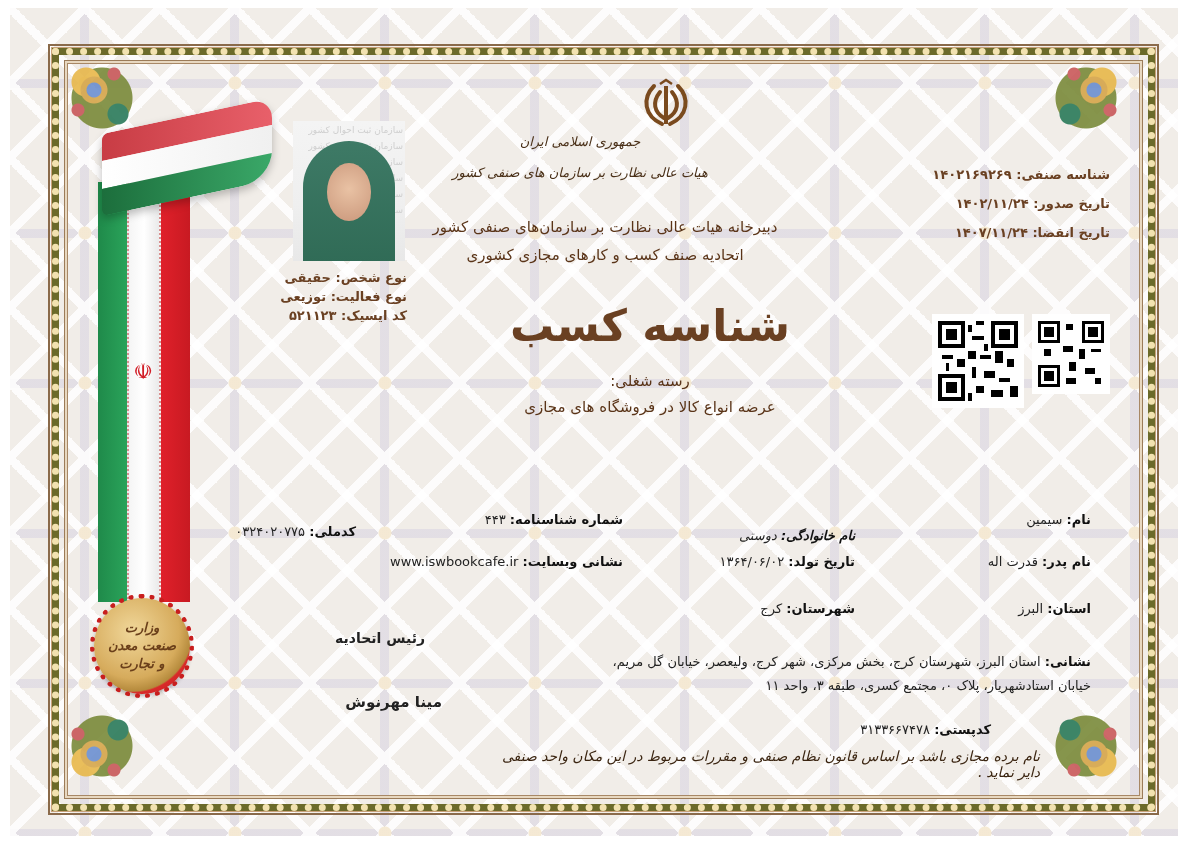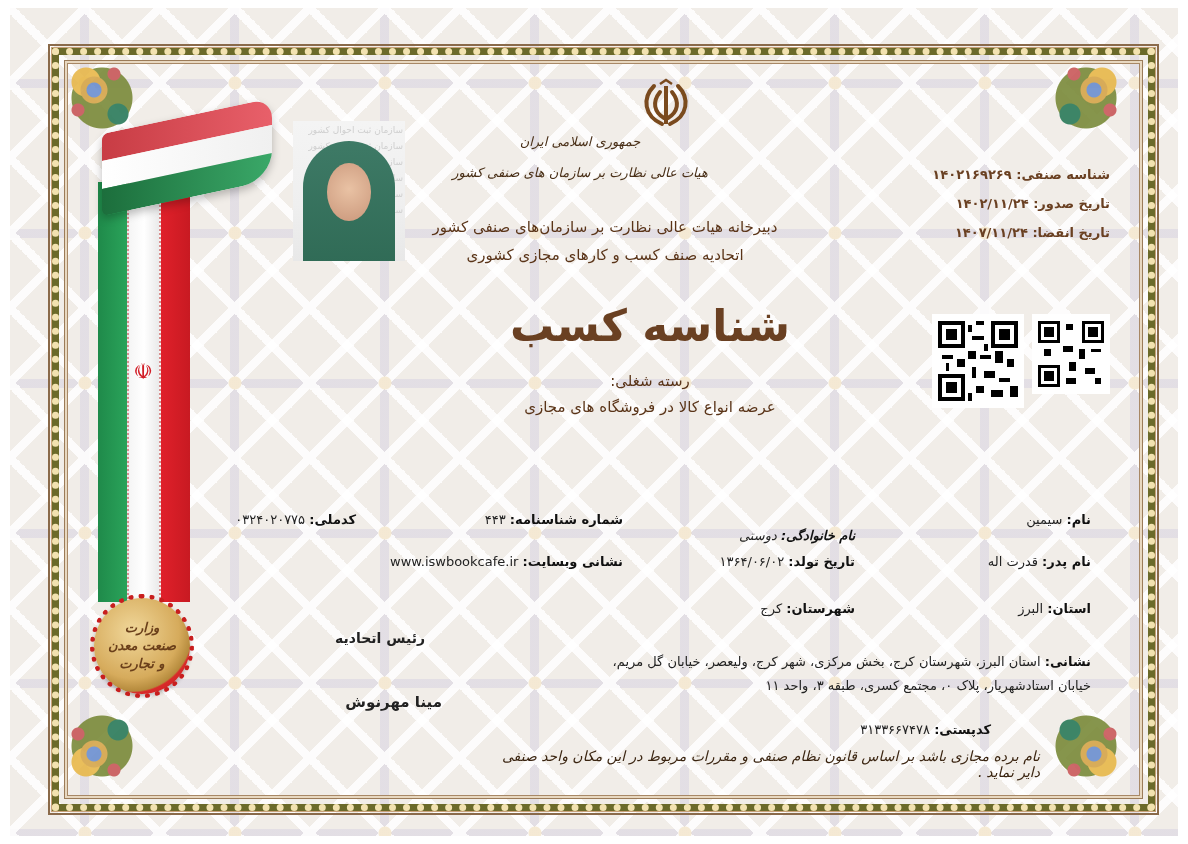--- a/index.html
+++ b/index.html
@@ -239,31 +239,36 @@
     <div class="wm" style="top:4px">سازمان ثبت احوال کشور</div>
     <div class="wm" style="top:20px">سازمان ثبت احوال کشور</div>
     <div class="wm" style="top:36px">سازمان ثبت احوال کشور</div>
     <div class="wm" style="top:52px">سازمان ثبت احوال کشور</div>
     <div class="wm" style="top:68px">سازمان ثبت احوال کشور</div>
     <div class="wm" style="top:84px">سازمان ثبت احوال کشور</div>
     <div class="scarf"></div>
     <div class="face"></div>
   </div>
 
+  <div class="person-info rtl">
+    <div><span>نوع شخص:</span> <span>حقیقی</span></div>
+    <div><span>نوع فعالیت:</span> <span>توزیعی</span></div>
+    <div><span>کد ایسیک:</span> <span>۵۲۱۱۲۳</span></div>
+  </div>
 
   <div class="row rtl" style="right:87px; top:504px;">
     <span class="lbl">نام:</span> <span>سیمین</span>
   </div>
   <div class="row rtl" style="right:323px; top:520px;font-style:italic;">
     <span class="lbl">نام خانوادگی:</span> <span>دوستی</span>
   </div>
   <div class="row rtl" style="right:555px; top:504px;">
     <span class="lbl">شماره شناسنامه:</span> <span>۴۴۳</span>
   </div>
-  <div class="row rtl" style="right:822px; top:504px;">
+  <div class="row rtl" style="right:822px; top:516px;">
     <span class="lbl">کدملی:</span> <span>۰۳۲۴۰۲۰۷۷۵</span>
   </div>
 
   <div class="row rtl" style="right:87px; top:546px;">
     <span class="lbl">نام پدر:</span> <span>قدرت اله</span>
   </div>
   <div class="row rtl" style="right:323px; top:546px;">
     <span class="lbl">تاریخ تولد:</span> <span>۱۳۶۴/۰۶/۰۲</span>
   </div>
   <div class="row rtl" style="right:555px; top:546px;">

